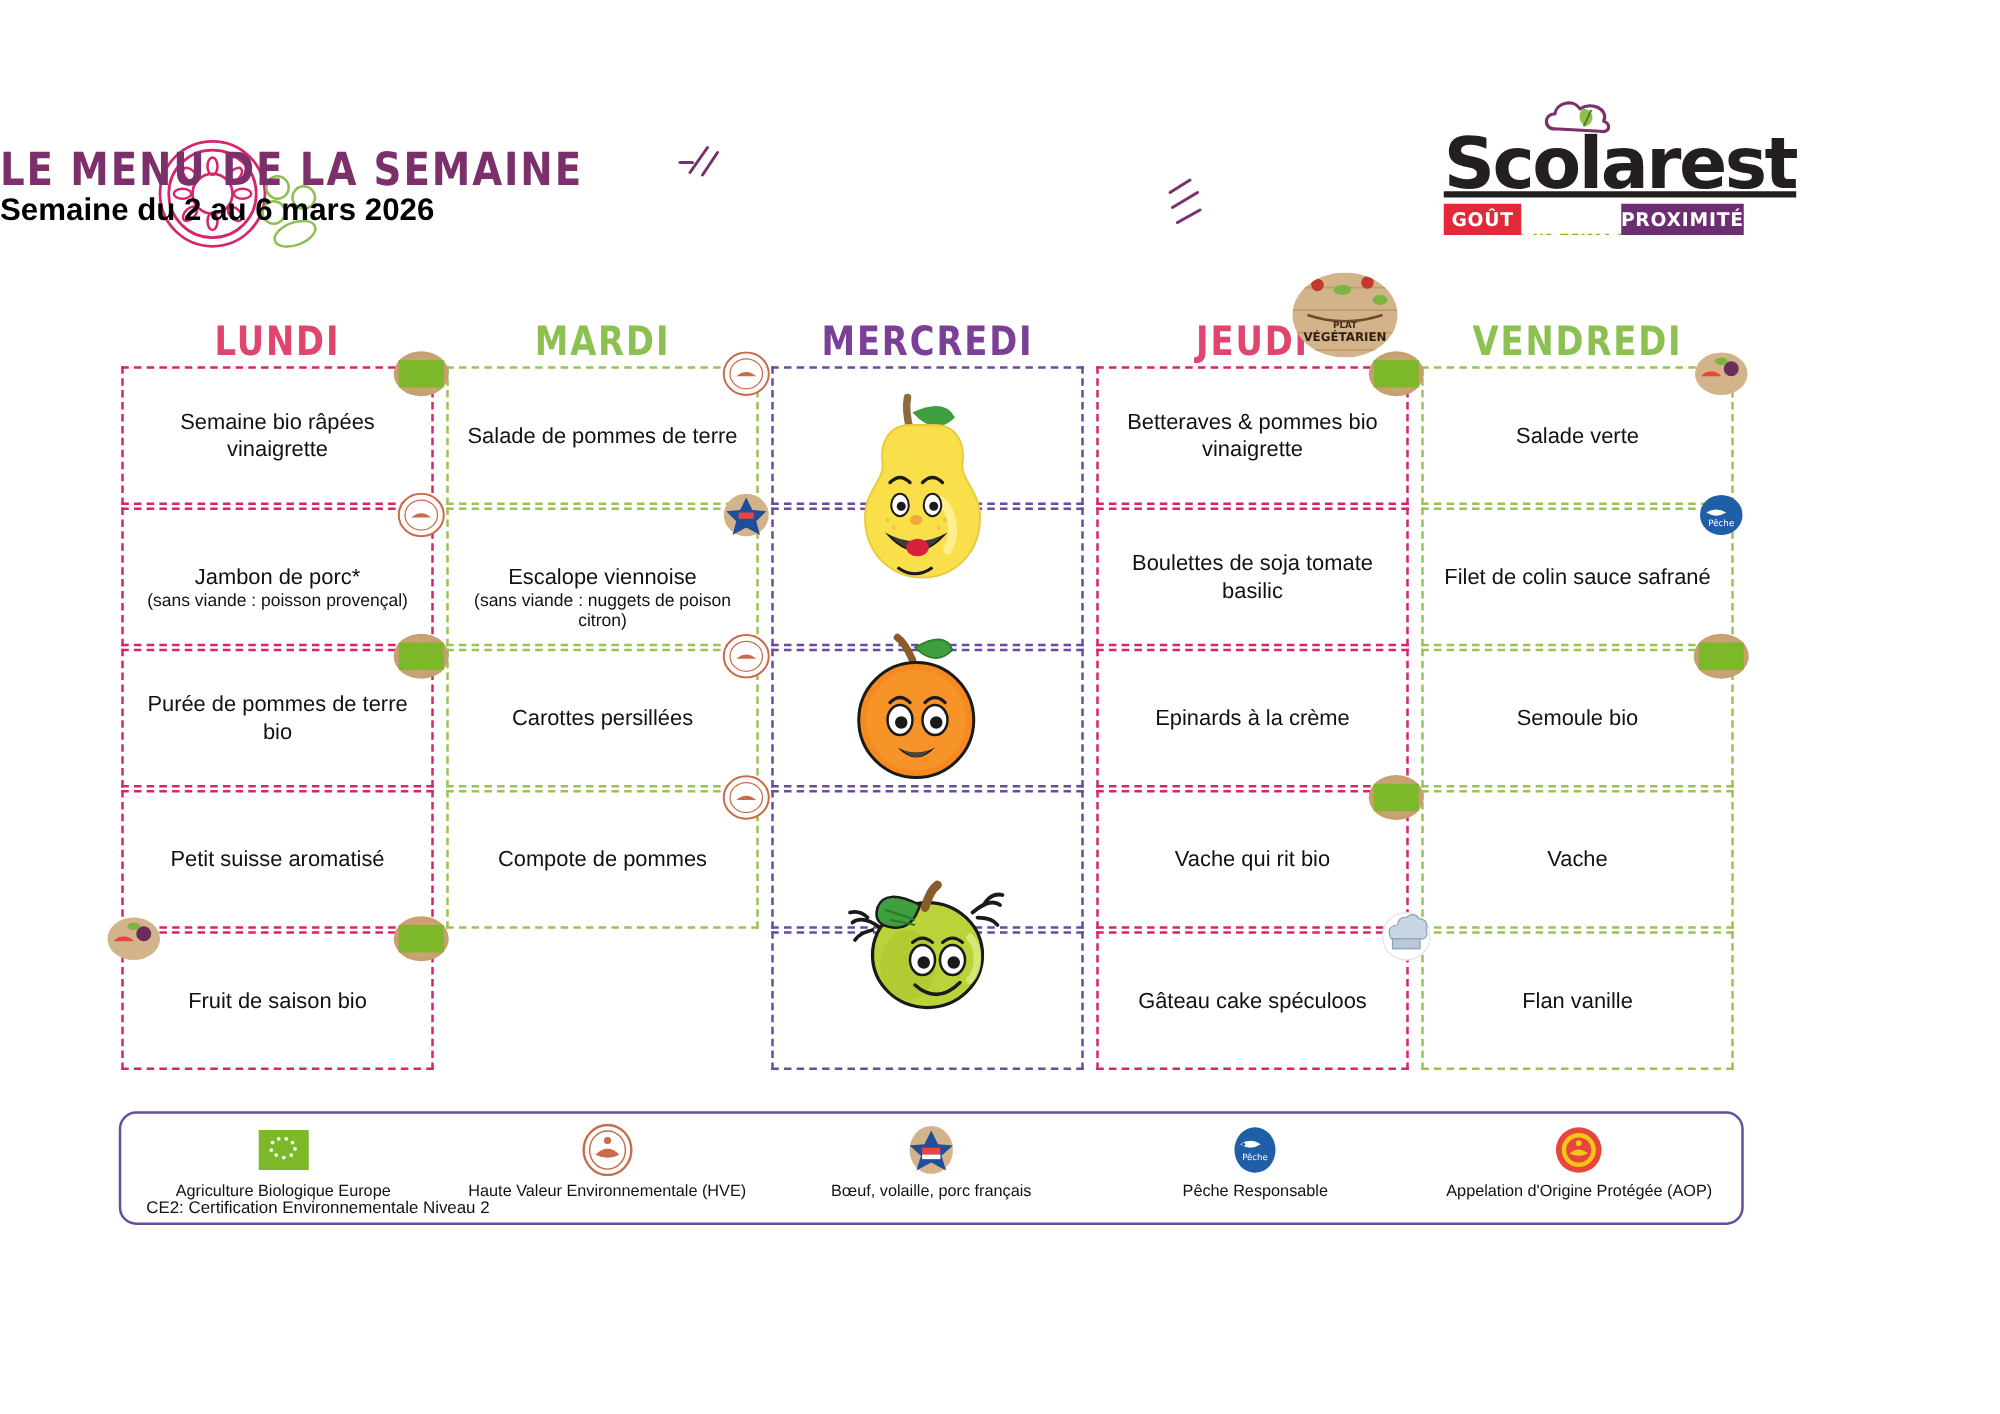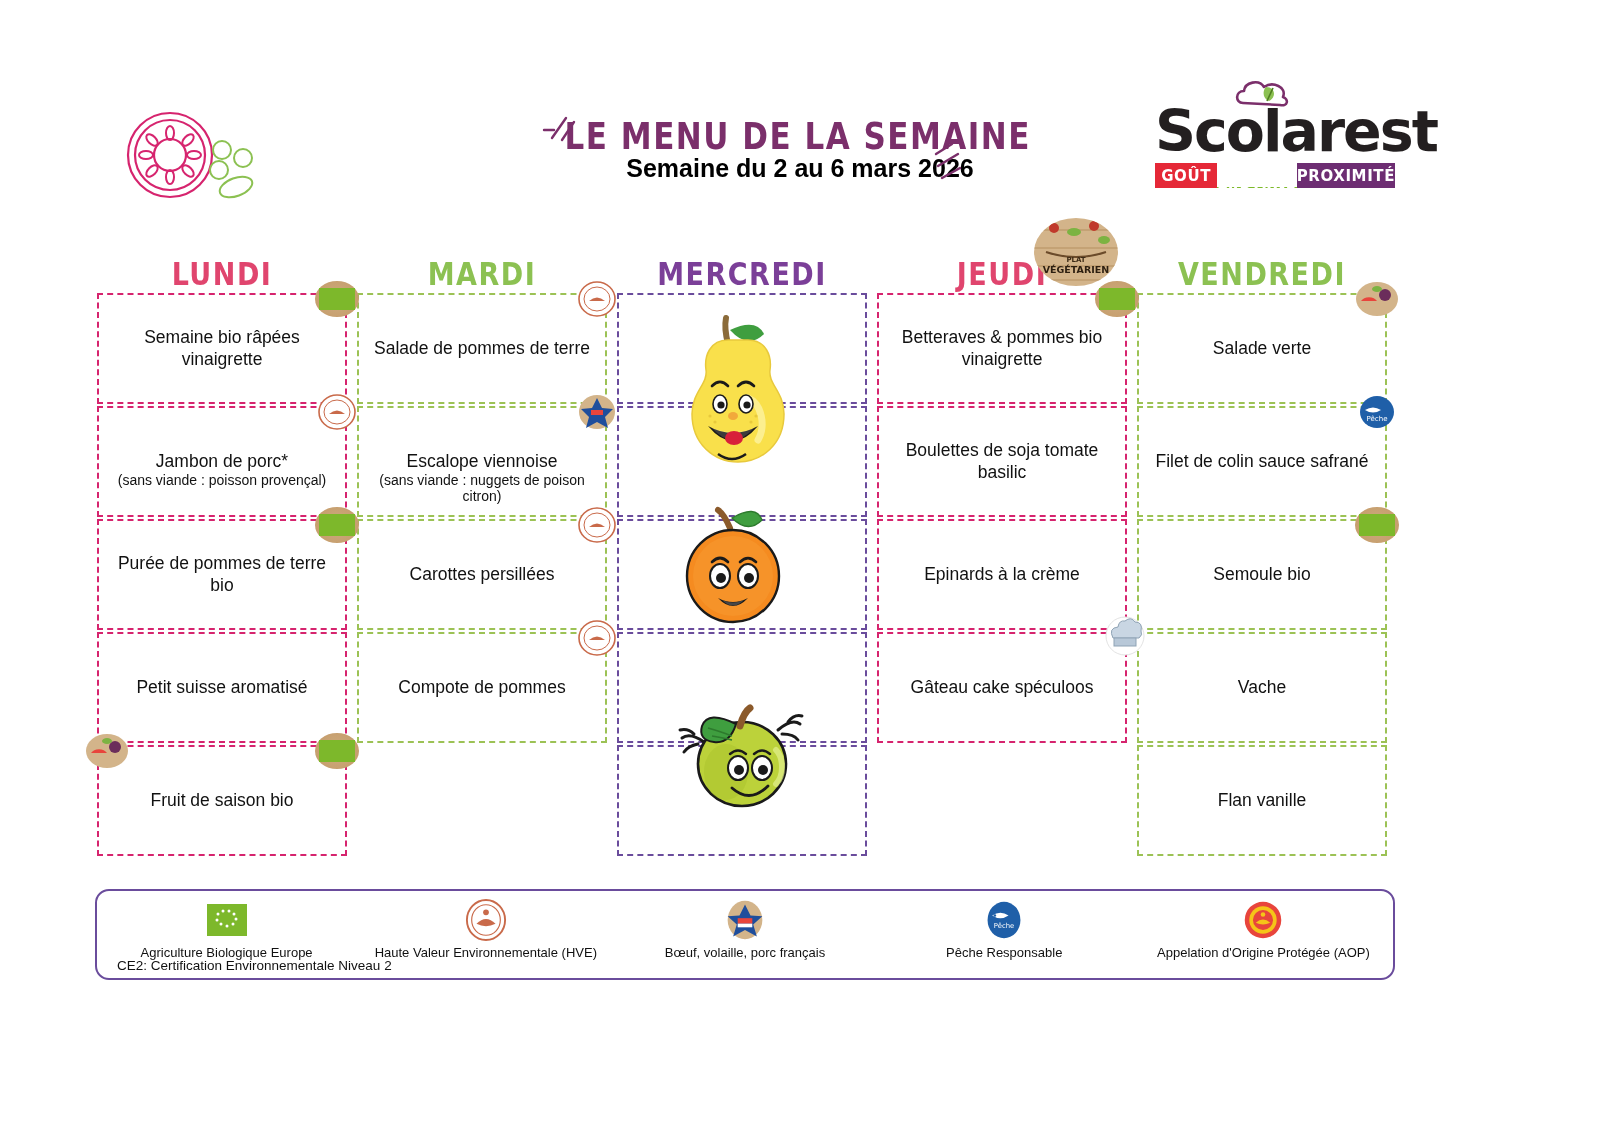--- a/index.html
+++ b/index.html
@@ -25,21 +25,21 @@
     top: 108px;
     width: 145px;
     height: 95px;
   }
 
   .title-block {
     position: absolute;
     left: 0;
     right: 0;
     top: 118px;
-    text-align: center;
+    text-align: left;
   }
 
   .menu-title {
     font-family: "DejaVu Sans", sans-serif;
     font-size: 31px;
     font-weight: bold;
     color: #7b2f6b;
     letter-spacing: 1.5px;
     display: inline-block;
     position: relative;
@@ -67,20 +67,21 @@
     width: 240px;
   }
   .brand-word {
     font-size: 57px;
     font-weight: bold;
     color: #231f20;
     letter-spacing: -2px;
     line-height: 1;
     font-family: "DejaVu Sans", sans-serif;
     position: relative;
+    text-decoration: underline;
   }
   .brand-cloud {
     position: absolute;
     left: 78px;
     top: -26px;
     width: 60px;
     height: 34px;
   }
   .brand-tagline {
     display: flex;
@@ -445,20 +446,28 @@
           <span class="ab-logo">
             <span class="ab-inner"></span>
           </span>
         </span>
       </div>
     <div class="cell b-pink">
         <span class="cell-text">Boulettes de soja tomate basilic</span>
       </div>
     <div class="cell b-pink">
         <span class="cell-text">Epinards à la crème</span>
+      </div>
+    <div class="cell b-pink">
+        <span class="cell-text">Vache qui rit bio</span>
+        <span class="badge tr">
+          <span class="ab-logo">
+            <span class="ab-inner"></span>
+          </span>
+        </span>
       </div>
     <div class="cell b-pink">
         <span class="cell-text">Gâteau cake spéculoos</span>
         <span class="badge tr" style="right:-22px;top:-18px;"><svg viewBox="0 0 44 40">
             <circle cx="22" cy="20" r="19" fill="#fff" stroke="#e3e3e3" stroke-width="1"></circle>
             <path d="M10 22 q-5-10 5-11 q1-7 7-6 q6-5 10 1 q8 0 6 9 q2 4-2 7z" fill="#c9d6e3" stroke="#8fa3b5" stroke-width="1"></path>
             <rect x="11" y="22" width="22" height="8" fill="#b8c8d8" stroke="#8fa3b5" stroke-width="1"></rect>
           </svg></span>
       </div>
   </div>

